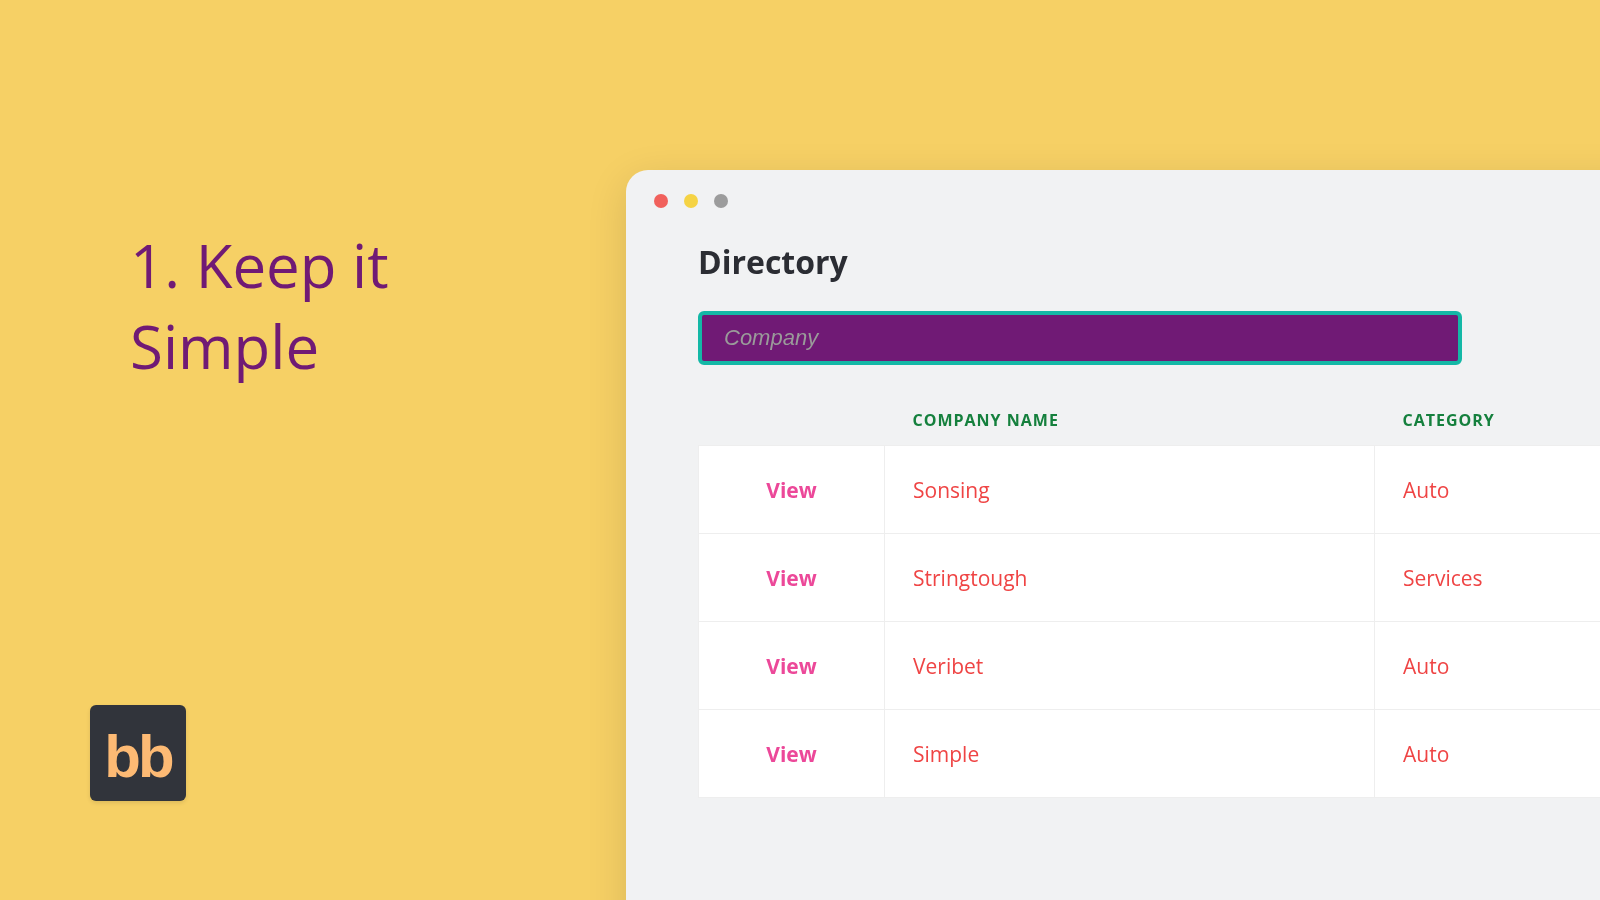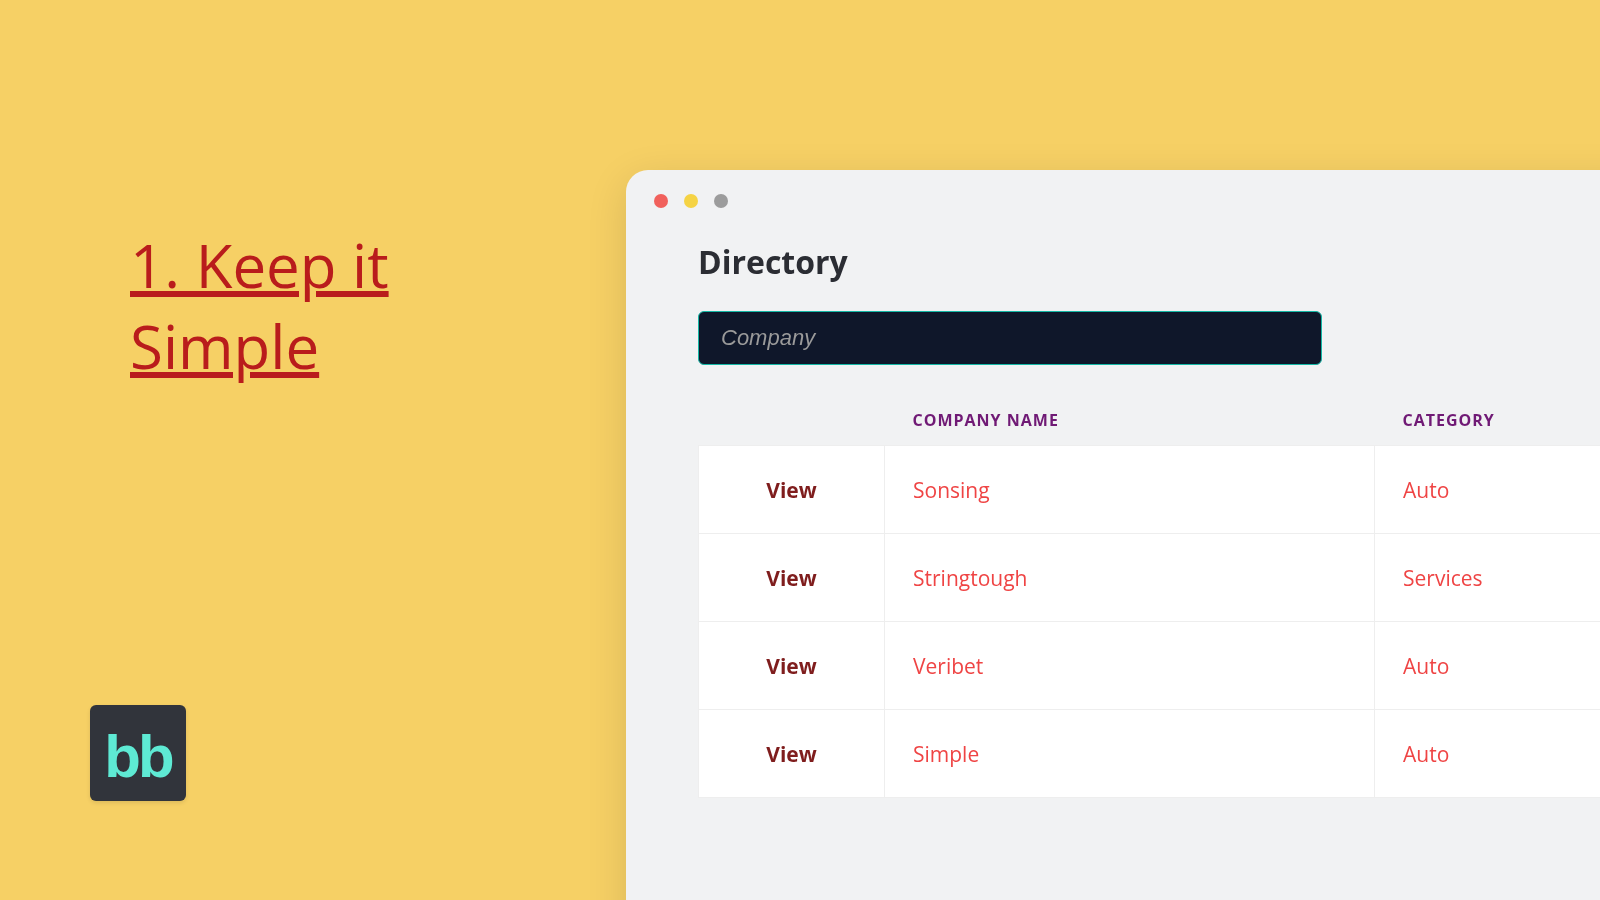--- a/index.html
+++ b/index.html
@@ -10,39 +10,38 @@
     position: relative;
   }
 
   
   .headline {
     position: absolute;
     left: 130px;
     top: 225px;
     font-size: 60px;
     line-height: 1.35;
-    color: #b91c1c;
+    color: #701a75;
     font-weight: 400;
     max-width: 360px;
-    text-decoration: underline;
   }
 
   
   .logo {
     position: absolute;
     left: 90px;
     bottom: 99px;
     width: 96px;
     height: 96px;
     background: #31343b;
     border-radius: 6px;
     display: flex;
     align-items: flex-end;
     justify-content: center;
-    color: #5eead4;
+    color: #fdba74;
     font-family: Arial, Helvetica, sans-serif;
     font-weight: 700;
     font-size: 60px;
     line-height: 1;
     padding-bottom: 14px;
     box-shadow: 0 2px 4px rgba(0,0,0,0.1);
     letter-spacing: -3px;
   }
 
   
@@ -73,25 +72,25 @@
   .content {
     padding: 20px 72px 0 72px;
   }
   .page-title {
     font-size: 32px;
     font-weight: 700;
     color: #2b2d33;
     margin-bottom: 28px;
   }
   .search {
-    width: 624px;
+    width: 764px;
     height: 54px;
-    border: 1px solid #14b8a6;
+    border: 4px solid #14b8a6;
     border-radius: 6px;
-    background: #0f172a;
+    background: #701a75;
     padding: 0 22px;
     font-size: 22px;
     font-style: italic;
     color: #9a9a9a;
     outline: none;
     margin-bottom: 30px;
   }
   .search::placeholder { color: #9a9a9a; font-style: italic; }
 
   table.dir {
@@ -101,41 +100,41 @@
   }
   table.dir col.c-view { width: 186px; }
   table.dir col.c-name { width: 490px; }
   table.dir col.c-cat  { width: auto; }
 
   table.dir thead th {
     text-align: left;
     font-size: 16px;
     letter-spacing: 1px;
     font-weight: 700;
-    color: #701a75;
+    color: #15803d;
     text-transform: uppercase;
     padding: 14px 28px;
     background: transparent;
     border: none;
   }
   table.dir thead th.view-head { visibility: hidden; }
 
   table.dir tbody td {
     background: #fff;
     border: 1px solid #eeeeee;
     padding: 0 28px;
     height: 88px;
     vertical-align: middle;
     font-size: 21px;
     color: #ef4444;
   }
   table.dir tbody td.view-cell {
     text-align: center;
     font-weight: 700;
-    color: #7f1d1d;
+    color: #ec4899;
   }
 </style>
 </head>
 <body>
 
 <div class="headline">1. Keep it Simple</div>
 
 <div class="logo">bb</div>
 
 <div class="app-window">

